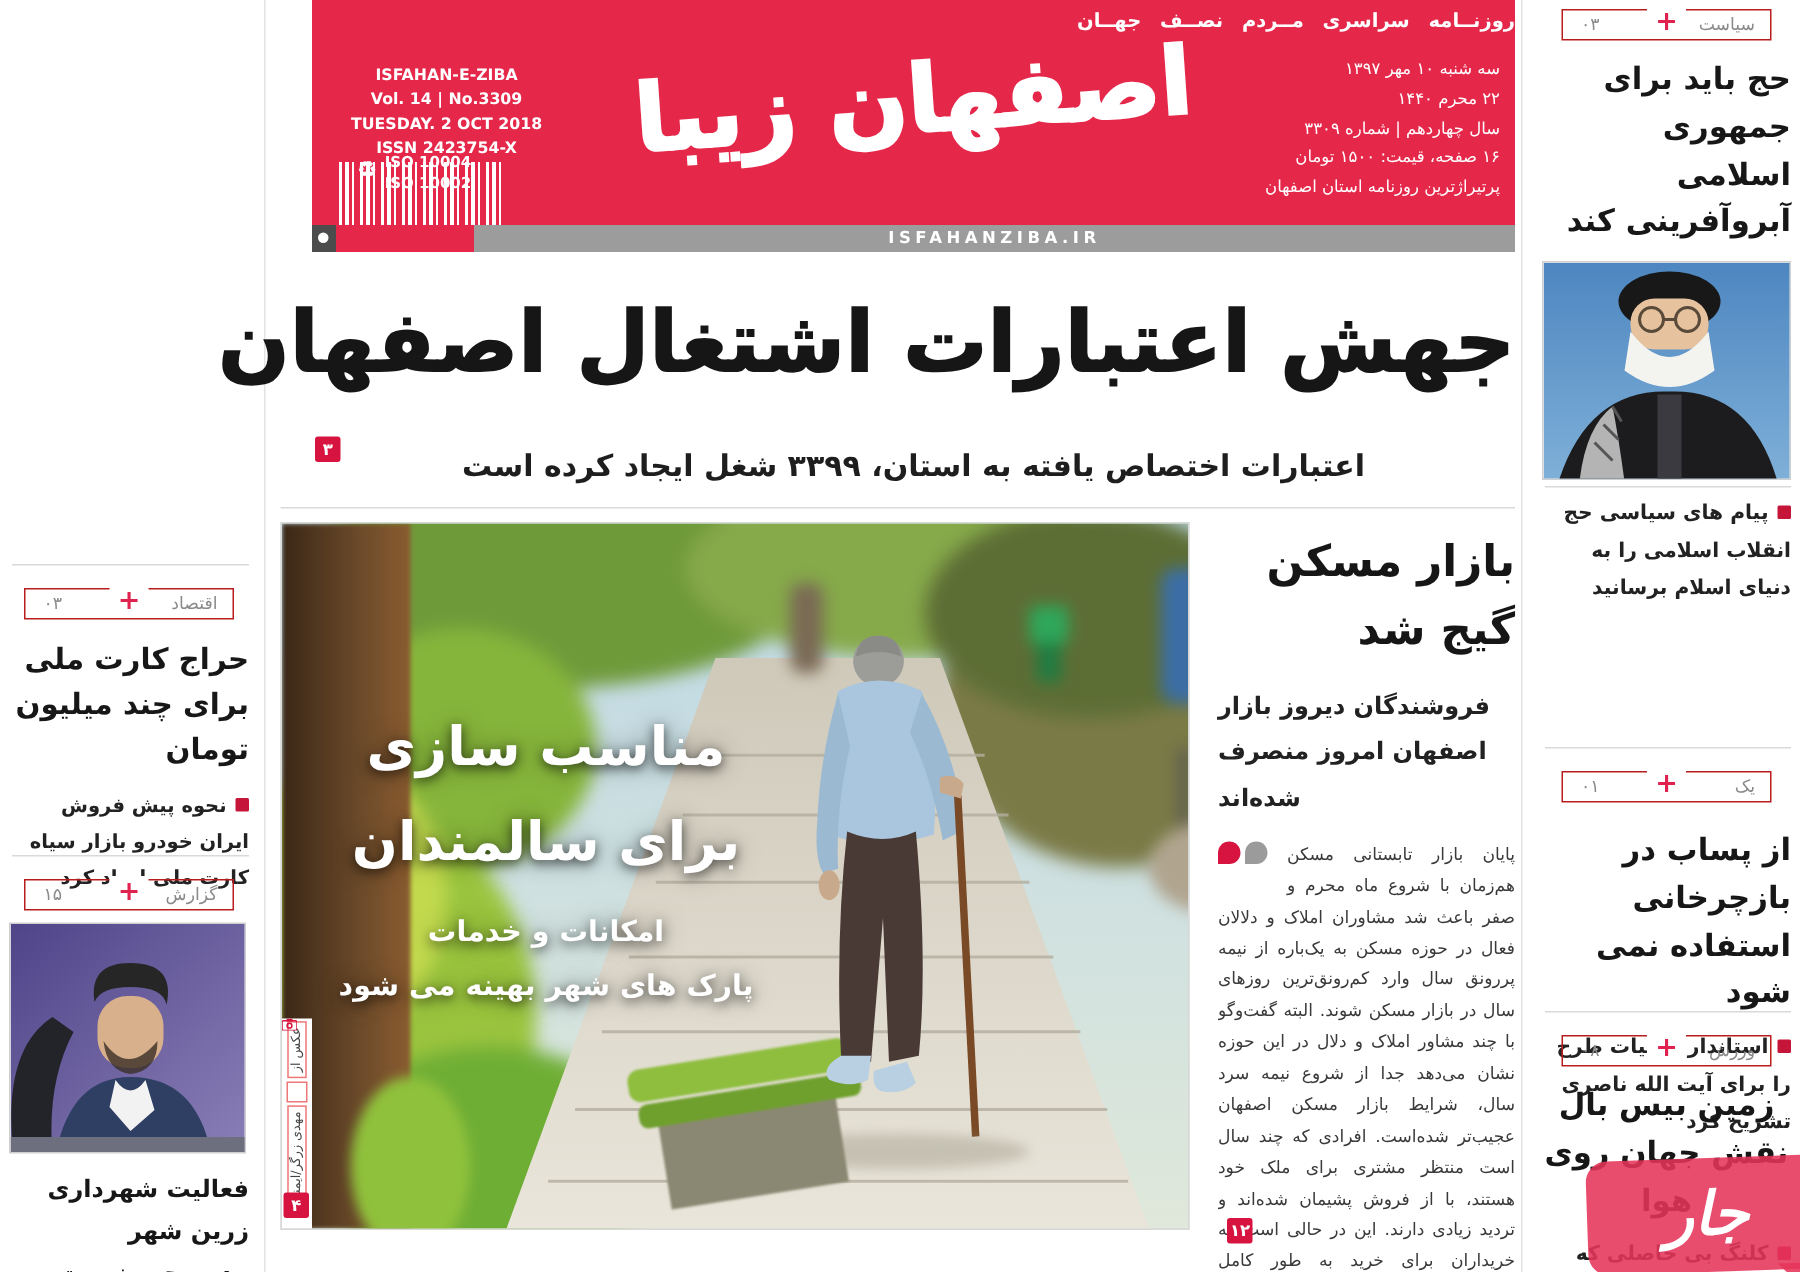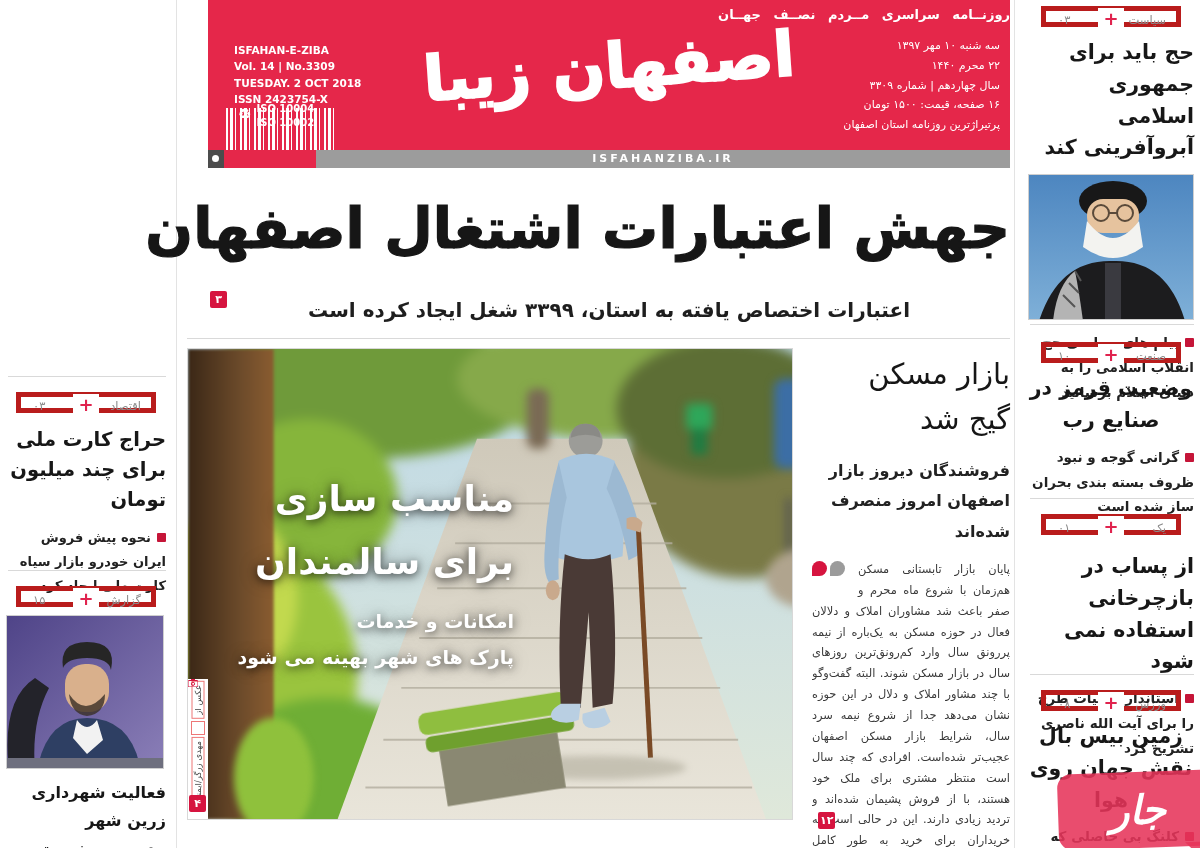--- a/index.html
+++ b/index.html
@@ -8,21 +8,21 @@
   .page{position:relative;width:1200px;height:848px;background:#fff;overflow:hidden;direction:ltr;}
   .rtl{direction:rtl;}
   .vrule{position:absolute;top:0;bottom:0;width:1px;background:#e3e3e3;}
   .hline{position:absolute;height:1px;background:#d9d9d9;}
 
   
   .masthead{position:absolute;left:208px;top:0;width:802px;height:168px;}
   .masthead .red{position:absolute;inset:0 0 18px 0;background:#e5274a;}
   .mast-tagline{position:absolute;top:7px;left:0;right:0;text-align:right;color:#fff;font-size:13px;font-weight:bold;word-spacing:8px;}
   .mast-logo{position:absolute;top:14px;left:0;right:0;text-align:center;color:#fff;font-size:62px;font-weight:bold;transform:rotate(-4deg);-webkit-text-stroke:2px #fff;line-height:1.7;}
-  .mast-en{position:absolute;left:26px;top:42px;color:#fff;font-size:10.5px;font-weight:bold;line-height:1.55;}
+  .mast-en{position:absolute;left:26px;top:42px;color:#fff;font-size:10.5px;font-weight:bold;text-align:center;line-height:1.55;}
   .mast-iso{position:absolute;left:30px;top:102px;color:#fff;font-size:10px;font-weight:bold;line-height:1.35;}
   .mast-iso .rec::before{content:"♻";font-size:15px;margin-right:5px;}
   .iso-lines{display:inline-block;vertical-align:middle;}
   .mast-fa{position:absolute;right:10px;top:36px;width:180px;color:#fff;font-size:11px;line-height:1.8;text-align:right;}
   .mast-strip{position:absolute;left:0;bottom:0;height:18px;width:100%;display:flex;}
   .strip-sq{width:16px;height:18px;background:#4c4c4c;position:relative;}
   .strip-sq::after{content:"";position:absolute;left:4px;top:5px;width:7px;height:7px;border-radius:50%;background:#fff;}
   .strip-red{width:92px;height:18px;background:#e5274a;}
   .strip-gray{flex:1;background:#9c9c9c;color:#fff;text-align:center;font-size:11px;font-weight:bold;letter-spacing:3px;line-height:18px;}
   .barcode{position:absolute;left:18px;top:108px;width:112px;height:58px;
@@ -48,30 +48,30 @@
   .park-overlay{position:absolute;right:300px;top:118px;width:300px;text-align:center;color:#fff;direction:rtl;text-shadow:0 2px 8px rgba(0,0,0,.65),0 0 18px rgba(0,0,0,.35);}
   .park-overlay .big{font-size:36px;font-weight:bold;line-height:1.75;}
   .park-overlay .small{font-size:19px;font-weight:bold;line-height:1.9;margin-top:10px;}
   .credit{position:absolute;left:0;top:330px;width:20px;height:142px;background:#fff;display:flex;flex-direction:column;align-items:center;gap:2px;padding-top:2px;}
   .vbox{border:1px solid #e77;color:#444;font-size:8.5px;writing-mode:vertical-rl;transform:rotate(180deg);padding:3px 1px;line-height:1;background:#fff;}
   .cambox{border:1px solid #e77;width:14px;height:14px;display:flex;align-items:center;justify-content:center;background:#fff;}
   .park-badge{position:absolute;left:1px;top:446px;}
 
   
   .housing{position:absolute;left:812px;top:352px;width:198px;direction:rtl;}
-  .housing h2{margin:0;font-size:29px;font-weight:normal;color:#161616;line-height:1.55;}
-  .housing .sub{margin-top:14px;font-size:16px;font-weight:bold;color:#222;line-height:1.9;text-align:right;}
+  .housing h2{margin:0;font-size:29px;font-weight:bold;color:#161616;line-height:1.55;}
+  .housing .sub{margin-top:14px;font-size:16px;font-weight:bold;color:#222;line-height:1.9;text-align:left;}
   .housing .body{margin-top:12px;font-size:11.4px;color:#3a3a3a;line-height:1.83;text-align:justify;height:288px;overflow:hidden;}
   .quote{float:left;width:40px;height:26px;margin:2px 6px 0 0;position:relative;}
   .qdot{position:absolute;width:15px;height:15px;border-radius:50% 50% 50% 0;}
   .qdot.r{left:0;top:0;background:#d6143f;}
   .qdot.g{left:18px;top:0;background:#9b9b9b;}
 
   
-  .tagbox{position:relative;width:140px;height:21px;border:5px solid #b91c1c;margin:0 auto;font-size:11.5px;color:#8a8a8a;direction:rtl;}
+  .tagbox{position:relative;width:140px;height:21px;border:1px solid #b91c1c;margin:0 auto;font-size:11.5px;color:#8a8a8a;direction:rtl;}
   .tag-sec{position:absolute;right:10px;top:0;line-height:19px;}
   .tag-num{position:absolute;left:12px;top:0;line-height:19px;}
   .tag-plus{position:absolute;left:0;right:0;top:-3px;text-align:center;}
   .tag-plus::before{content:"+";color:#e0234e;font-weight:bold;font-size:18px;background:#fff;padding:0 5px;}
   .art-h{font-size:20.5px;font-weight:bold;color:#171717;line-height:1.55;text-align:right;direction:rtl;margin:0;}
   .bullet{direction:rtl;font-size:13.5px;font-weight:bold;color:#222;line-height:1.85;text-align:right;}
   .bullet .sq{display:inline-block;width:9px;height:9px;background:#c51538;margin-left:6px;border-radius:1px;}
   .rc{position:absolute;left:1028px;width:166px;}
   .lc{position:absolute;left:6px;width:160px;}
   .photo-frame{border:1px solid #cfcfcf;overflow:hidden;position:relative;}
@@ -186,21 +186,21 @@
         <path d="M428 114 q16 28 24 62 q4 16 2 30 l-12 6 q-8 -44 -22 -72z" fill="#9cb9d2"></path>
         <ellipse cx="366" cy="242" rx="7" ry="10" fill="#c9a98c"></ellipse>
         <path d="M378 206 q24 10 46 0 q8 88 2 150 l-20 4 l-4 -96 l-8 96 l-20 -2 q-4 -80 4 -152z" fill="#4a3a36"></path>
         <path d="M374 356 q-14 8 -8 16 q14 6 26 0 l2 -16z" fill="#b9cfe2"></path>
         <path d="M396 366 q-2 12 6 14 q14 2 22 -6 l-6 -14z" fill="#b9cfe2"></path>
         <line x1="452" y1="182" x2="464" y2="410" stroke="#7a4a26" stroke-width="5"></line>
         <path d="M440 170 q10 -4 16 4 l-2 10 l-14 -4z" fill="#c9a98c"></path>
       </g>
       <ellipse cx="410" cy="420" rx="90" ry="12" fill="#8a8672" opacity=".35" filter="blur(4px)"></ellipse>
     </svg>
-    <div class="park-overlay" style="right:auto;left:26px;text-align:right;">
+    <div class="park-overlay" style="right:auto;left:26px;">
       <div class="big">مناسب سازی</div>
       <div class="big">برای سالمندان</div>
       <div class="small">امکانات و خدمات</div>
       <div class="small" style="margin-top:0">پارک های شهر بهینه می شود</div>
     </div>
     <div class="credit">
       <div class="vbox">عکس از</div>
       <div class="cambox">
         <svg width="10" height="8" viewBox="0 0 10 8">
             <rect x="0" y="1.5" width="10" height="6.5" rx="1" fill="none" stroke="#d6143f" stroke-width="1"></rect>
@@ -251,29 +251,20 @@
         <path d="M10 146 q20 -62 74 -60 q54 -2 72 60z" fill="#1c1c1e"></path>
         <path d="M46 96 q-18 14 -22 50 l30 0 q-4 -30 -8 -50z" fill="#cfcfcf" opacity=".85"></path>
         <path d="M46 96 l6 10 m-12 2 l10 10 m-16 2 l12 12" stroke="#555" stroke-width="2"></path>
         <rect x="76" y="88" width="16" height="58" fill="#3a3a40"></rect>
       </svg>
     </div>
     <div class="bullet" style="margin-top:10px"><span class="sq"></span><span>پیام های سیاسی حج انقلاب اسلامی را به دنیای اسلام برسانید</span></div>
   </div>
   <div class="hline" style="left:1030px;top:324px;width:164px"></div>
 
-  <div class="rc" style="top:342px">
-    <div class="tagbox">
-      <span class="tag-sec">صنعت</span>
-      <span class="tag-plus"></span>
-      <span class="tag-num">۱۰</span>
-    </div>
-    <h3 class="art-h" style="margin-top:10px;text-align:center">وضعیت قرمز در صنایع رب</h3>
-    <div class="bullet" style="margin-top:8px"><span class="sq"></span><span>گرانی گوجه و نبود ظروف بسته بندی بحران ساز شده است</span></div>
-  </div>
   <div class="hline" style="left:1030px;top:498px;width:164px"></div>
 
   <div class="rc" style="top:514px">
     <div class="tagbox">
       <span class="tag-sec">یک</span>
       <span class="tag-plus"></span>
       <span class="tag-num">۰۱</span>
     </div>
     <h3 class="art-h" style="margin-top:16px">از پساب در بازچرخانی استفاده نمی شود</h3>
     <div class="bullet" style="margin-top:8px"><span class="sq"></span><span>استاندار جزئیات طرح را برای آیت الله ناصری تشریح کرد</span></div>

